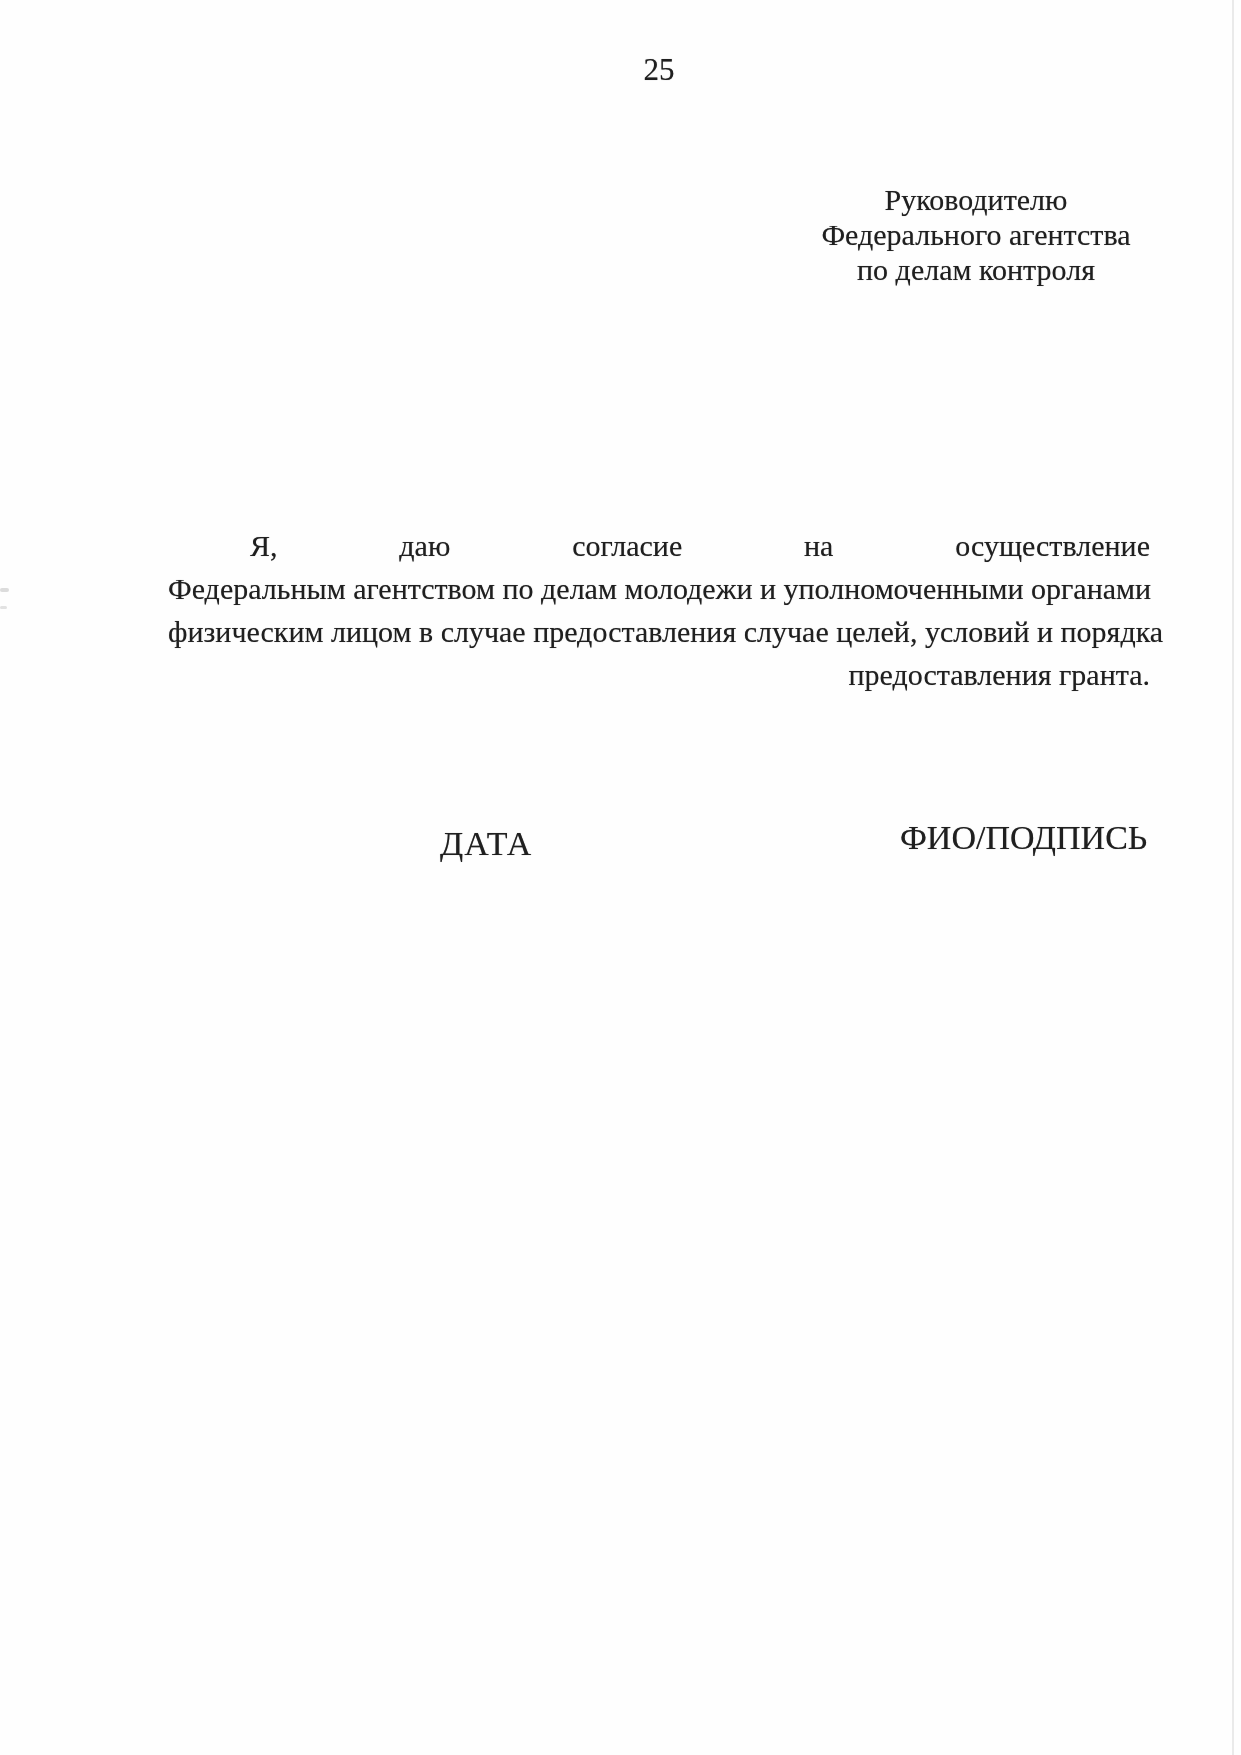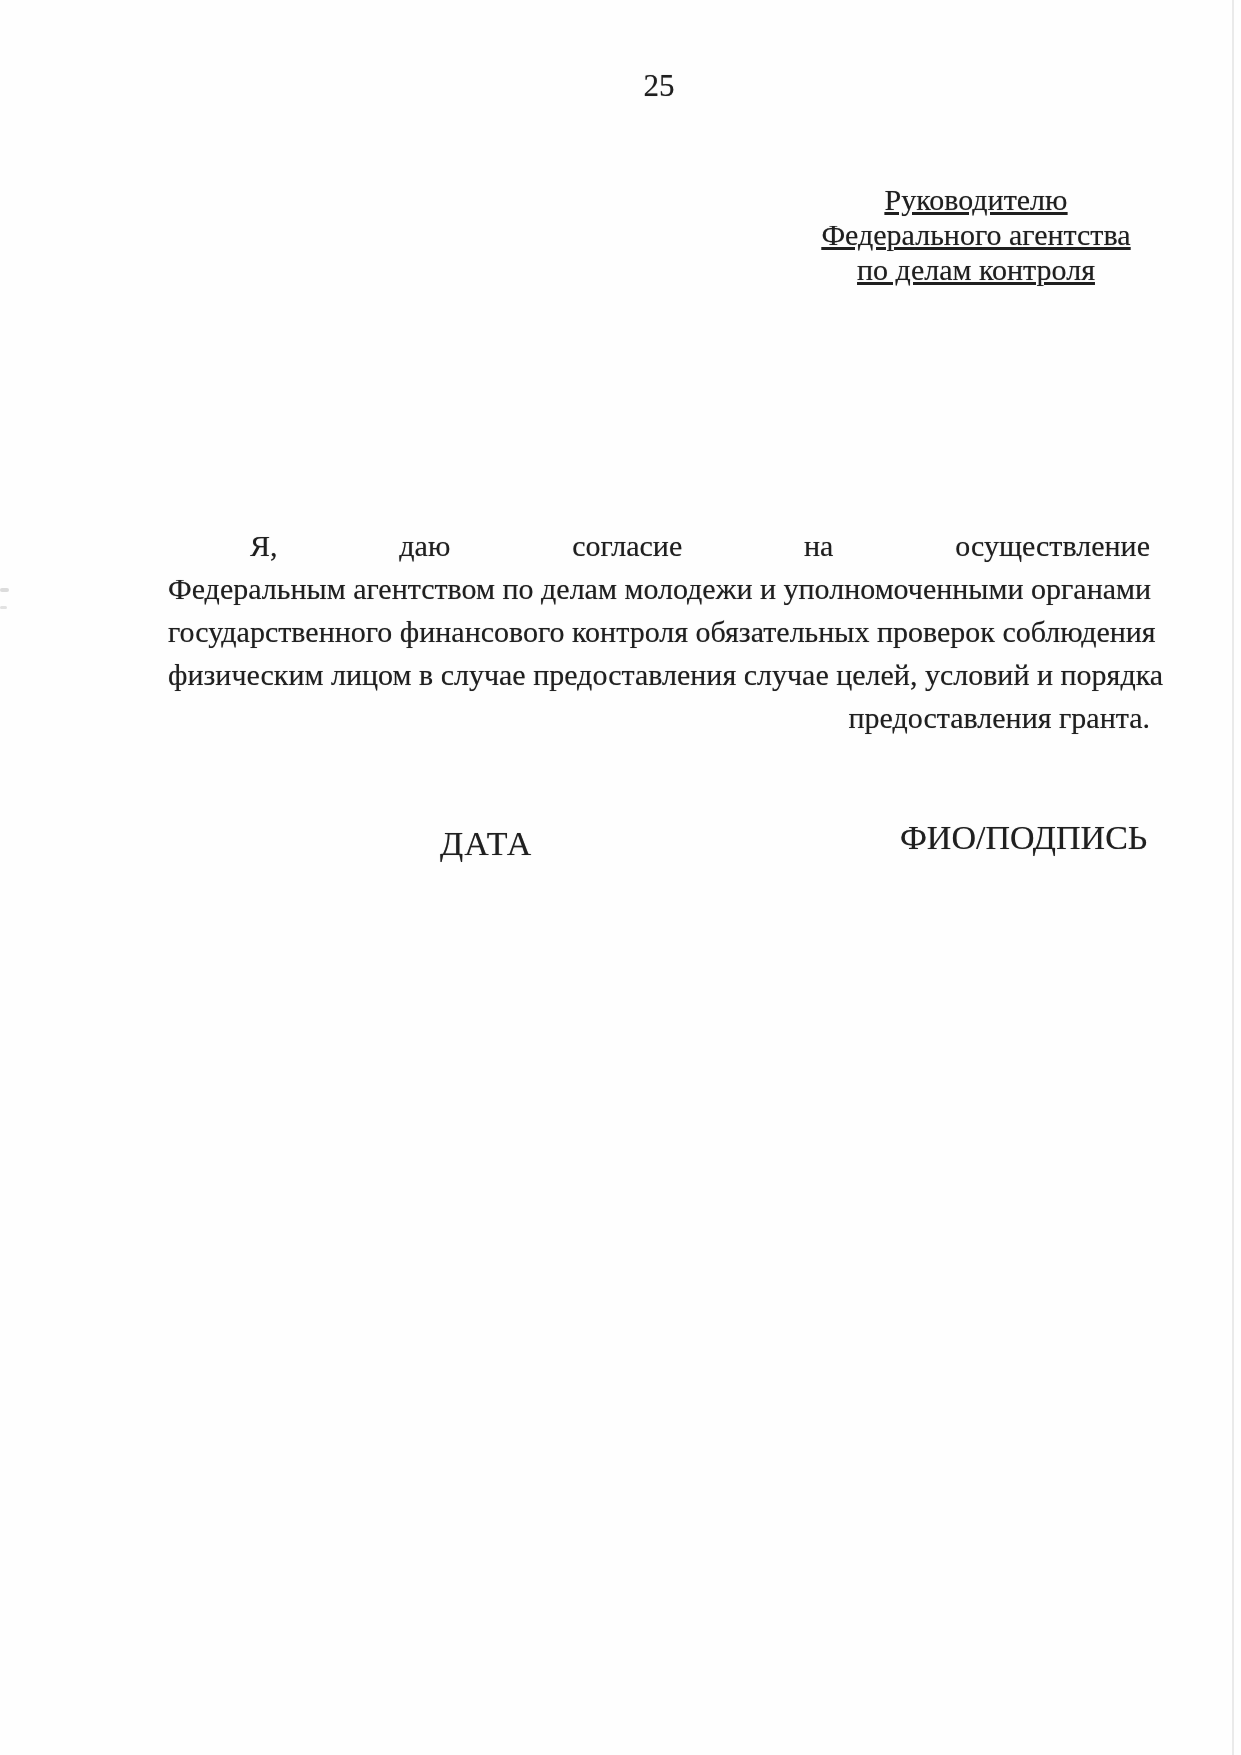--- a/index.html
+++ b/index.html
@@ -18,35 +18,34 @@
   }
   .page * {
     font-family: "Liberation Serif", "DejaVu Serif", serif;
   }
   .txt {
     text-shadow: 0 0 0.7px rgba(30,30,30,0.55);
   }
   .page-number {
     position: absolute;
     left: 168px;
-    top: 68px;
+    top: 52px;
     width: 982px;
     text-align: center;
     font-size: 31px;
     line-height: 36px;
   }
   .recipient-block {
     position: absolute;
     left: 790px;
     top: 182px;
     width: 372px;
     text-align: center;
     font-size: 30px;
     line-height: 35px;
-    text-decoration: underline;
   }
   .recipient-name {
     position: absolute;
     left: 790px;
     top: 317px;
     width: 372px;
     text-align: center;
     font-size: 30px;
     line-height: 36px;
   }
@@ -133,21 +132,20 @@
 
   <div class="body-block txt">
     <div class="body-line1">
       <span>Я,</span>
       <span>даю</span>
       <span>согласие</span>
       <span>на</span>
       <span>осуществление</span>
     </div>
     <div class="just-line">Федеральным агентством по делам молодежи и уполномоченными органами</div>
-    <div class="just-line">государственного финансового контроля обязательных проверок соблюдения</div>
     <div class="just-line">физическим лицом в случае предоставления случае целей, условий и порядка</div>
     <div class="last-line">предоставления гранта.</div>
   </div>
 
   <div class="sign-row-date txt">ДАТА</div>
 
   <div class="sign-row-fio txt">ФИО/ПОДПИСЬ</div>
 
   <div class="scan-edge-right"></div>
   <div class="scan-smudge-1"></div>

